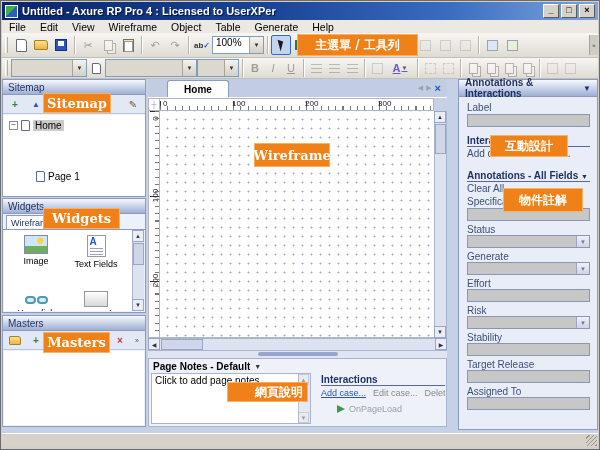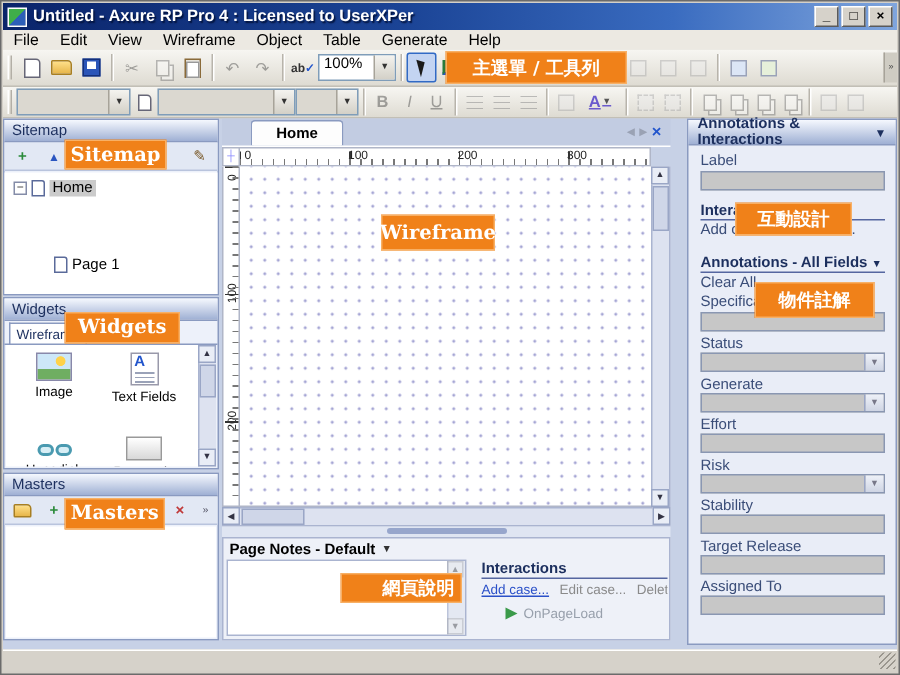--- a/index.html
+++ b/index.html
@@ -449,20 +449,21 @@
     <div class="splitter">
         <div class="pill"></div>
       </div>
 
     <div class="notes">
       <div class="notes-hd">
         <span>Page Notes - Default</span>
         <span class="dd">▼</span>
       </div>
       <div class="notes-box">
+        <span>Click to add page notes</span>
         <div class="notes-sb">
           <span class="sb-btn dis" style="left:-1px;top:0;width:11px;height:11px">▲</span>
           <span class="sb-btn dis" style="left:-1px;bottom:0;width:11px;height:11px">▼</span>
         </div>
       </div>
       <div class="inter-pane">
         <div class="inter-title">Interactions</div>
         <div class="inter-links">
           <span class="lnk">Add case...</span>
           <span class="lnk-dis">Edit case...</span>

